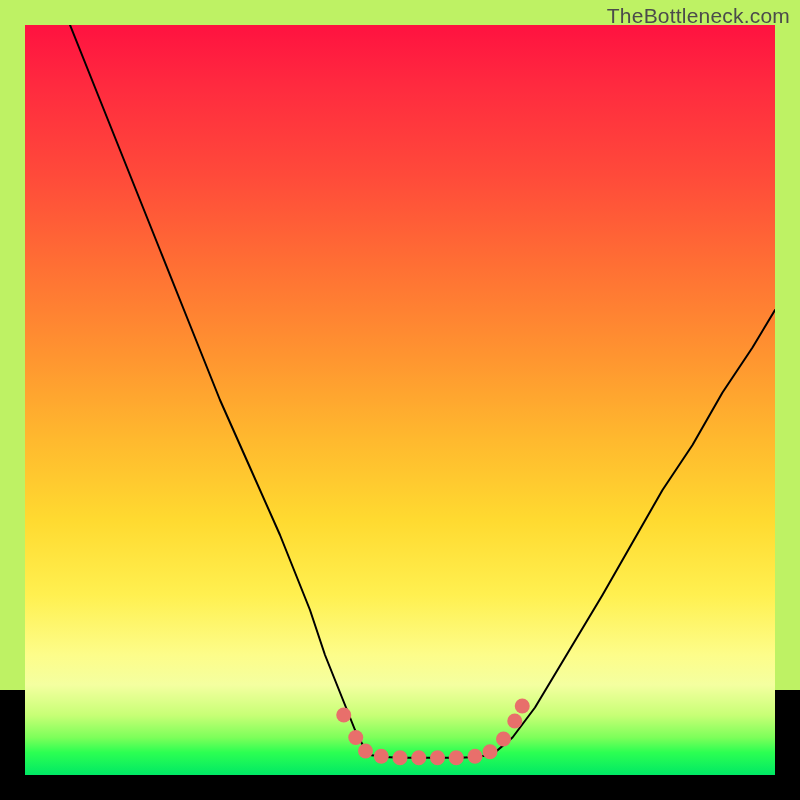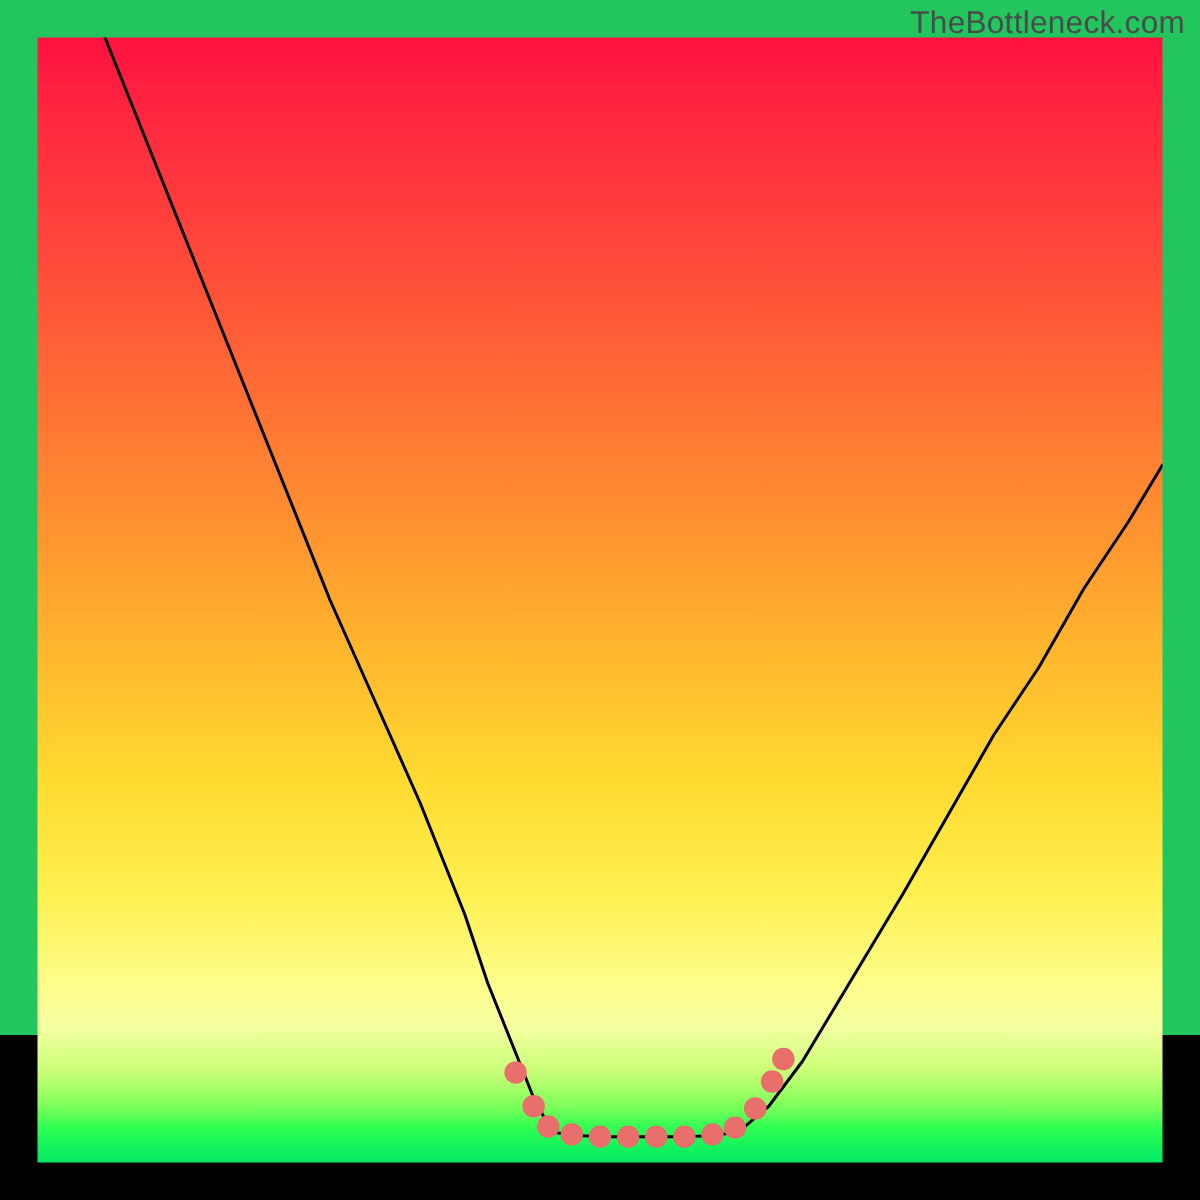--- a/index.html
+++ b/index.html
@@ -8,21 +8,21 @@
     width: 800px;
     height: 800px;
     overflow: hidden;
     background: #000;
     font-family: Arial, Helvetica, sans-serif;
   }
   .frame {
     position: relative;
     width: 800px;
     height: 690px;
-    background: #22c55e;
+    background: #bef264;
   }
   .plot-area {
     position: absolute;
     left: 25px;
     top: 25px;
     width: 750px;
     height: 750px;
     
     background: linear-gradient(
       to bottom,

